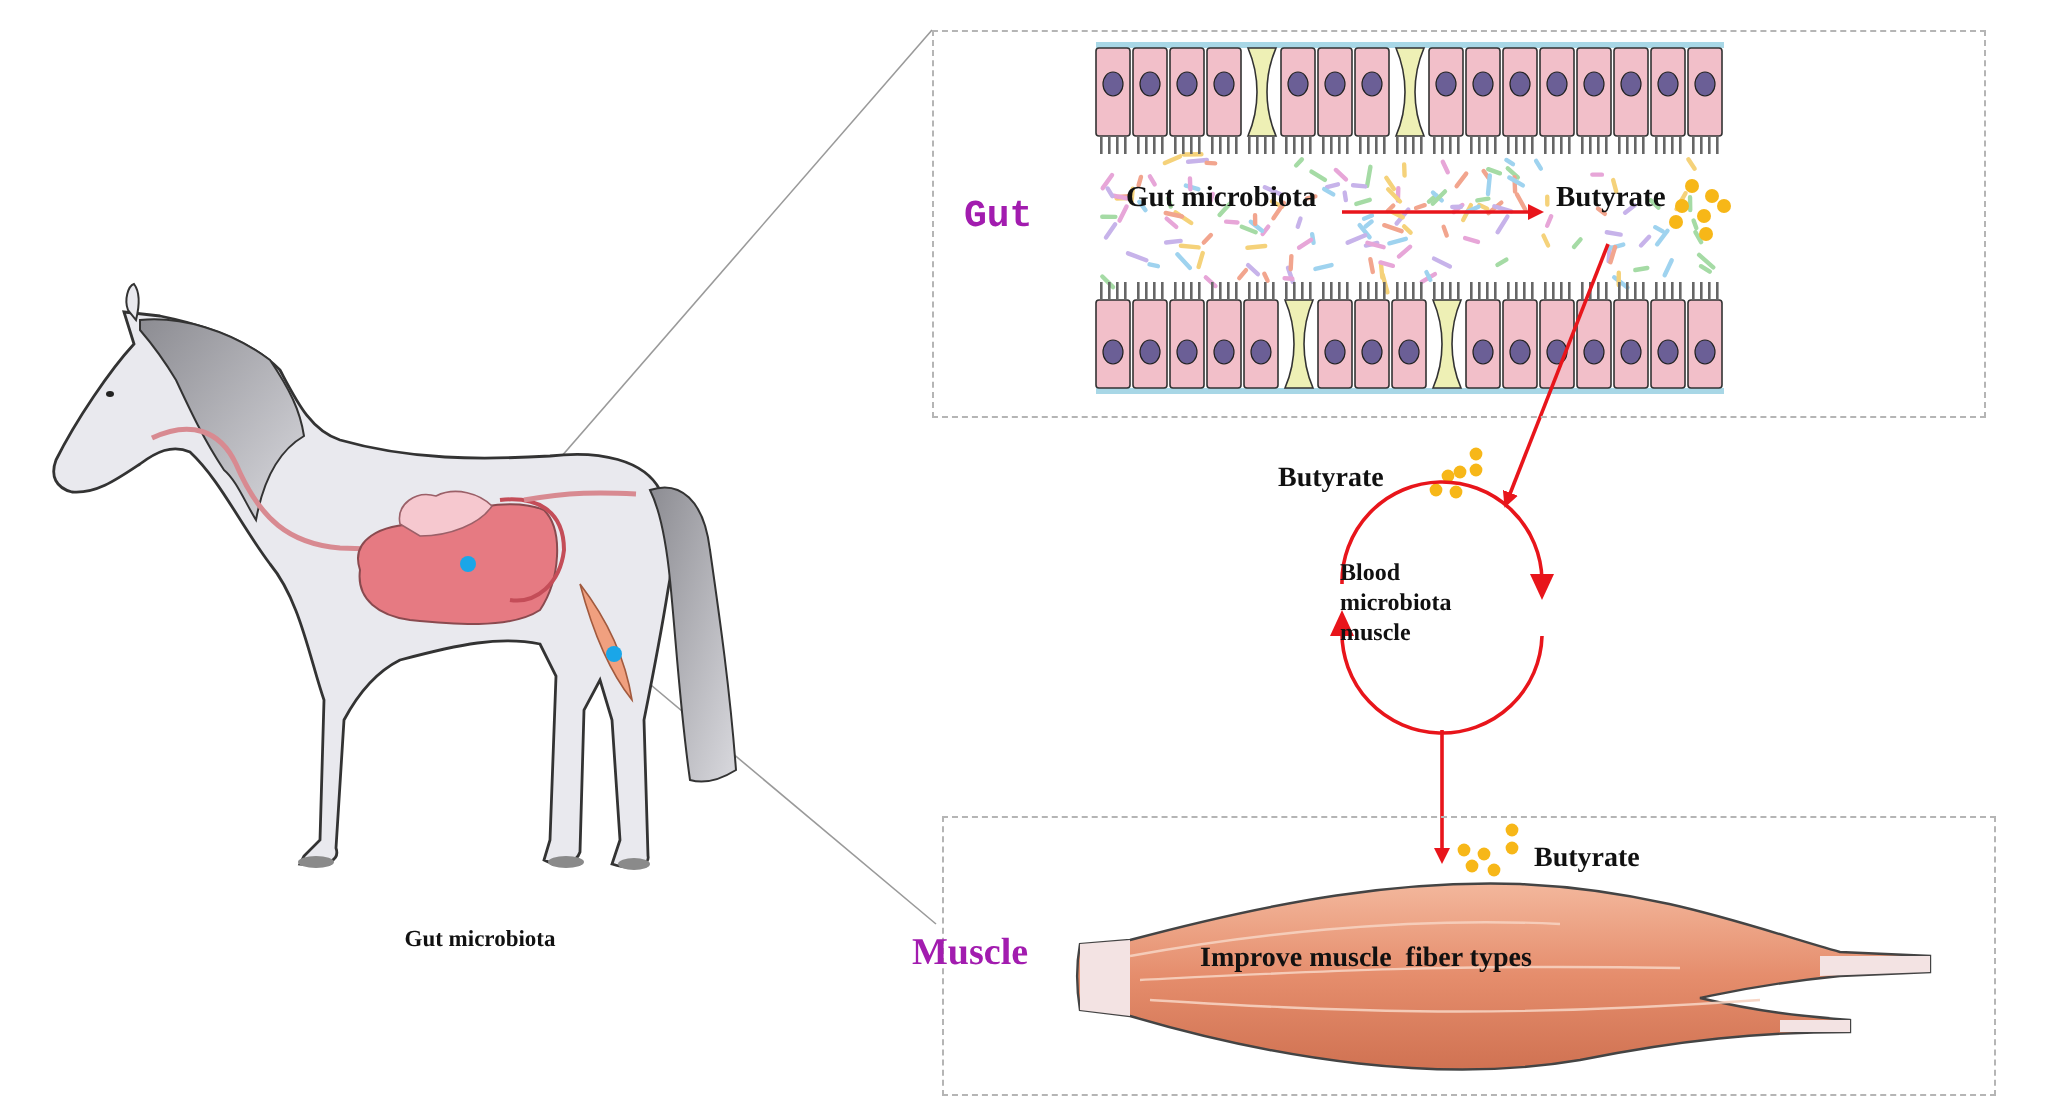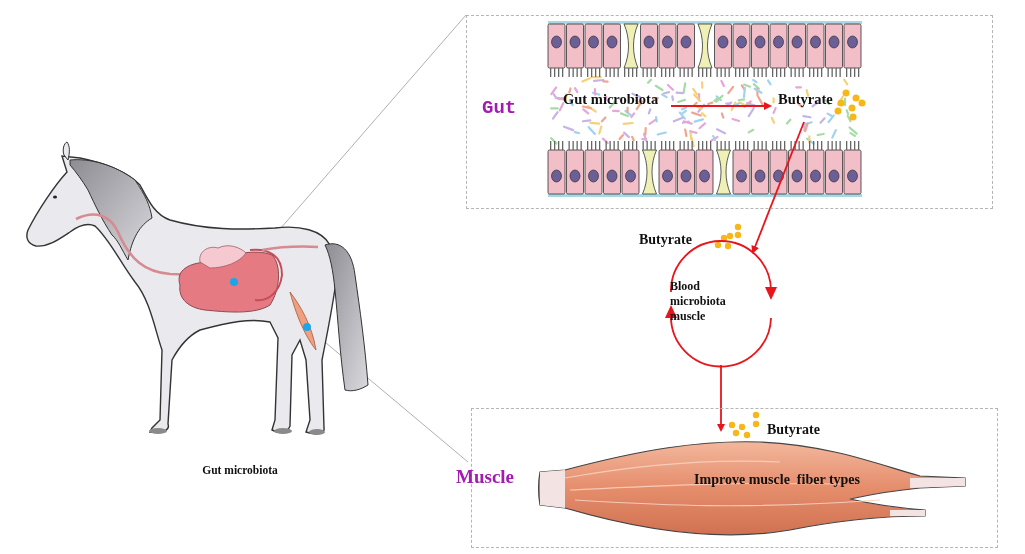--- a/index.html
+++ b/index.html
@@ -11,21 +11,21 @@
   #muscle-box { left: 471px; top: 408px; width: 527px; height: 140px; }
   .section-label { position: absolute; font-weight: bold; font-size: 19px; }
   #gut-label { left: 482px; top: 97px; color: #a21caf; font-family: Liberation Mono, monospace; }
   #muscle-label { left: 456px; top: 466px; color: #a21caf; }
   .bold-text { position: absolute; font-weight: bold; color: #111; white-space: nowrap; }
   #lbl-gut-microbiota { left: 563px; top: 91px; font-size: 14.5px; }
   #lbl-butyrate-gut { left: 778px; top: 91px; font-size: 14.5px; }
   #lbl-butyrate-mid { left: 639px; top: 232px; font-size: 14px; }
   #lbl-blood { left: 670px; top: 279px; width: 100px; text-align: left; font-size: 12px; line-height: 15px; }
   #lbl-butyrate-muscle { left: 767px; top: 422px; font-size: 14px; }
-  #lbl-muscle-effect { left: 600px; top: 470px; width: 260px; text-align: right; font-size: 14px; line-height: 19px; }
+  #lbl-muscle-effect { left: 600px; top: 470px; width: 260px; text-align: left; font-size: 14px; line-height: 19px; }
   #caption { left: 140px; top: 462px; width: 200px; text-align: center; font-size: 11.5px; line-height: 16px; font-weight: bold; color: #111; }
   svg { position: absolute; left: 0; top: 0; }
 </style>
 </head>
 <body>
 
 <svg width="1025" height="554" viewBox="0 0 1025 554">
   <defs>
     <marker id="arrowhead" markerWidth="8" markerHeight="8" refX="6" refY="4" orient="auto" markerUnits="userSpaceOnUse">
       <path d="M0,0 L8,4 L0,8 Z" fill="#e8151b"></path>

